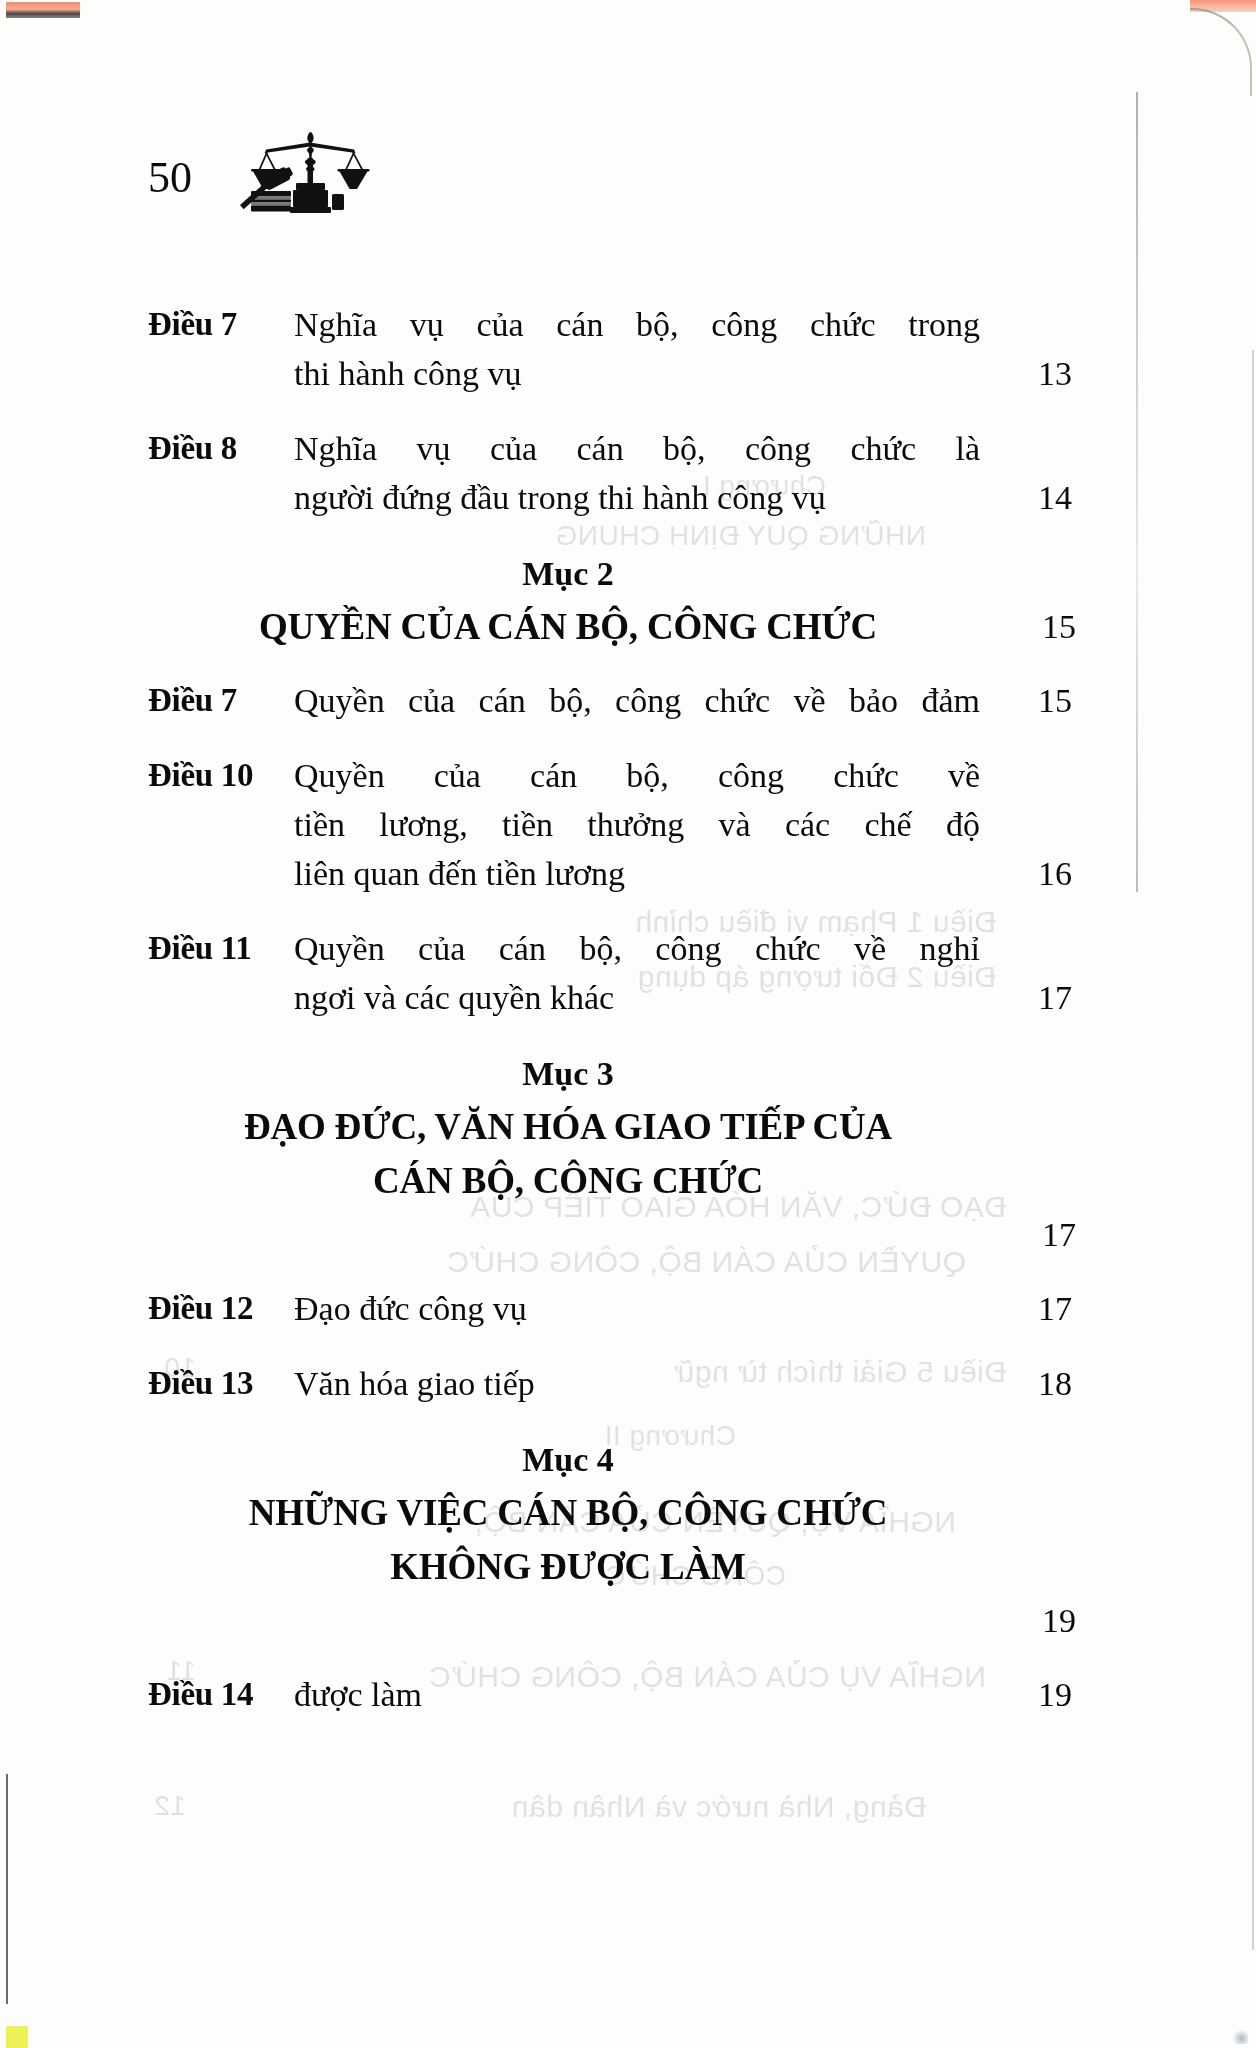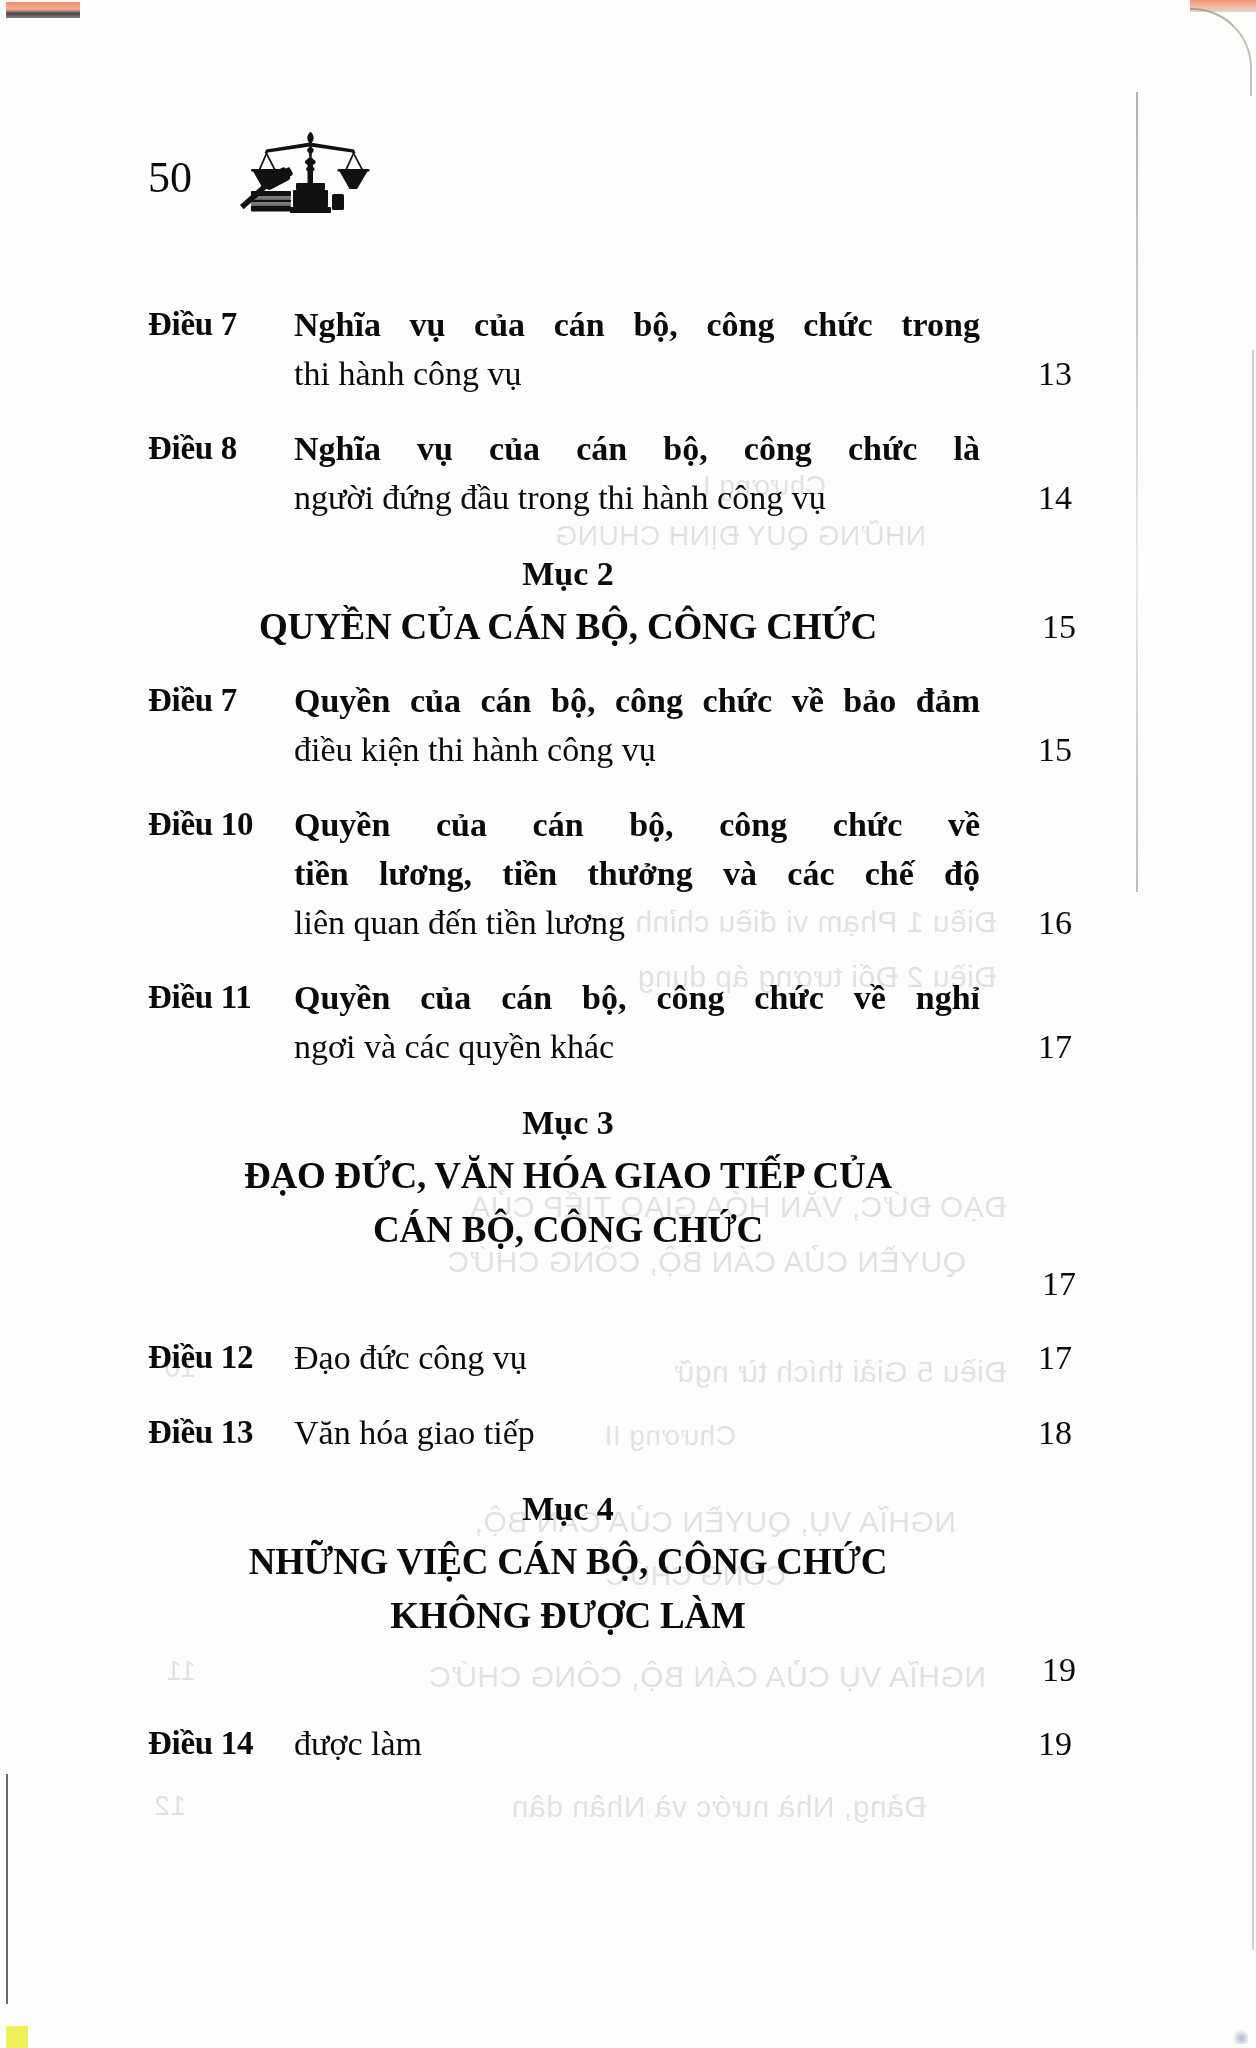--- a/index.html
+++ b/index.html
@@ -142,21 +142,20 @@
     grid-column: 3;
     font-size: 34px;
     line-height: 49px;
   }
   .entry .lines .ln {
     display: block;
   }
   .entry .lines .ln.justify {
     text-align: justify;
     text-align-last: justify;
-    font-weight: bold;
   }
   .entry .pageno {
     grid-column: 4;
     font-size: 34px;
     line-height: 49px;
     text-align: center;
     align-self: end;
   }
 
   
@@ -293,21 +292,20 @@
         <div class="muc">Mục 2</div>
         <div class="title">
           <span class="ln">QUYỀN CỦA CÁN BỘ, CÔNG CHỨC</span>
         </div>
         <div class="pageno">15</div>
       </div>
       <div class="entry">
         <div class="label">Điều 7</div>
         <div class="lines">
           <span class="ln justify">Quyền của cán bộ, công chức về bảo đảm</span>
-          <span class="ln">điều kiện thi hành công vụ</span>
         </div>
         <div class="pageno">15</div>
       </div>
       <div class="entry">
         <div class="label">Điều 10</div>
         <div class="lines">
           <span class="ln justify">Quyền của cán bộ, công chức về</span>
           <span class="ln justify">tiền lương, tiền thưởng và các chế độ</span>
           <span class="ln">liên quan đến tiền lương</span>
         </div>

